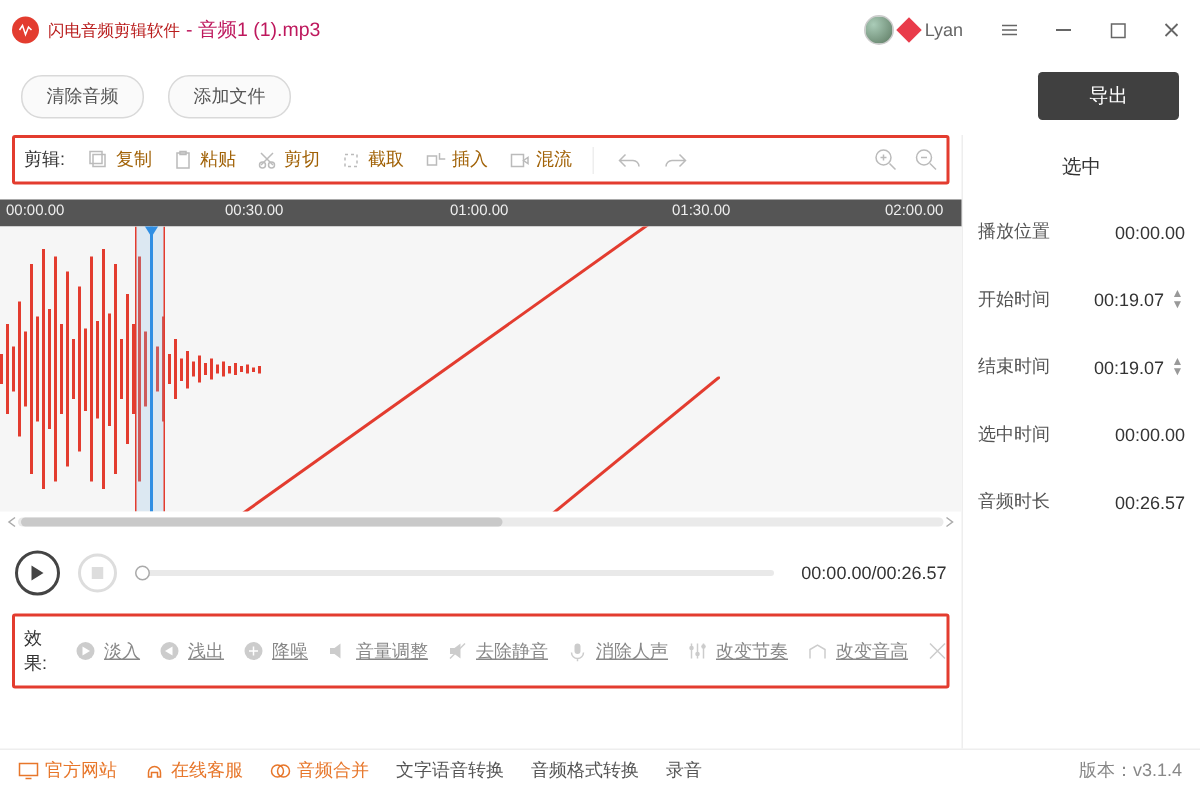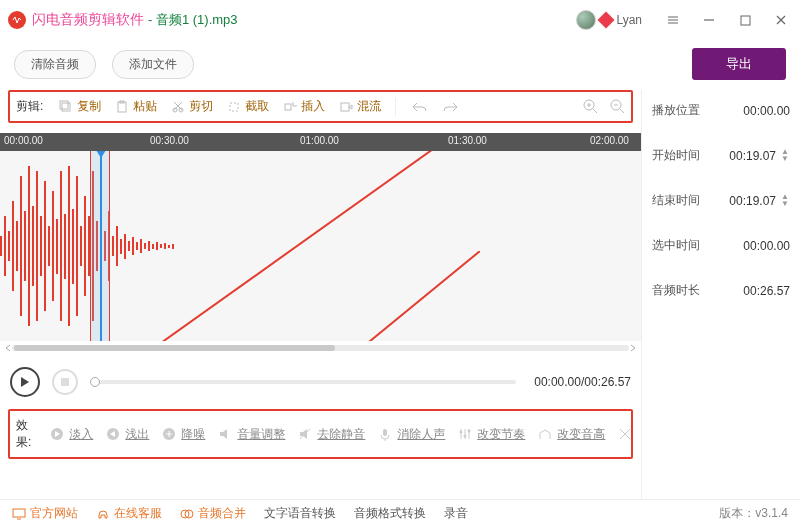--- a/index.html
+++ b/index.html
@@ -2,33 +2,33 @@
 <html><head>
 <meta charset="utf-8">
 <style>
   * { box-sizing: border-box; margin: 0; padding: 0; font-family: "Microsoft YaHei", "PingFang SC", Arial, sans-serif; }
   body { width: 800px; height: 525px; background: #fff; font-size: 12px; color: #555; overflow: hidden; position: relative; }
 
   
   .titlebar { height: 40px; display: flex; align-items: center; padding: 0 8px; }
   .app-logo { width: 18px; height: 18px; background: #e33c2f; border-radius: 50%; margin-right: 6px; display:flex; align-items:center; justify-content:center; }
   .app-logo svg { fill:#fff; }
-  .app-title { font-size: 14px; color:#ec4899; }
-  .file-title { font-size: 13px; color:#15803d; margin-left:4px; }
+  .app-title { font-size: 11px; color:#b91c1c; }
+  .file-title { font-size: 13px; color:#be185d; margin-left:4px; }
   .title-spacer { flex:1; }
   .avatar { width:20px; height:20px; border-radius:50%; background: radial-gradient(circle at 30% 30%, #aaccb8, #5b7860); margin-right:4px; border:1px solid #ccc; }
   .gem { width:12px; height:12px; transform: rotate(45deg); background:#e93b4a; margin-right:4px; }
   .username { font-size:12px; color:#666; margin-right:20px; }
   .win-btns { display:flex; gap:14px; }
   .win-btn { width:22px; height:22px; display:flex; align-items:center; justify-content:center; color:#666; cursor:pointer; }
 
   
   .actionrow { display:flex; align-items:center; padding: 8px 14px 10px; gap:16px; }
   .pill-btn { border:1px solid #d9d9d9; background:#fafafa; color:#555; border-radius:14px; padding:5px 16px; font-size:12px; cursor:pointer; }
-  .export-btn { margin-left:auto; background:#701a75; color:#fff; border:none; border-radius:3px; padding:7px 34px; font-size:13px; cursor:pointer; }
+  .export-btn { margin-left:auto; background:#404040; color:#fff; border:none; border-radius:3px; padding:7px 34px; font-size:13px; cursor:pointer; }
 
   
   .main { display:flex; height: calc(100% - 40px - 48px - 28px); }
   .left { flex:1; display:flex; flex-direction:column; border-right:1px solid #eee; min-width:0; }
   .right { width:158px; padding: 12px 10px 0; }
 
   .right-title { text-align:center; font-size:13px; color:#333; margin: 0 0 26px; }
   .prop { display:flex; align-items:center; justify-content:space-between; margin-bottom:28px; font-size:12px; color:#333; }
   .prop .label { color:#555; }
   .spin { display:flex; align-items:center; gap:4px; }
@@ -391,20 +391,21 @@
             <svg width="14" height="14">
               <path d="M2 2l10 10M12 2L2 12" stroke="#ccc"></path>
             </svg>
           </span>
         </div>
     </div>
 
   </div>
 
   <div class="right">
+    <div class="right-title">选中</div>
 
     <div class="prop">
       <span class="label">播放位置</span>
       <span>00:00.00</span>
     </div>
     <div class="prop">
       <span class="label">开始时间</span>
       <div class="spin">
         <span>00:19.07</span>
         <div class="spin-btns">

